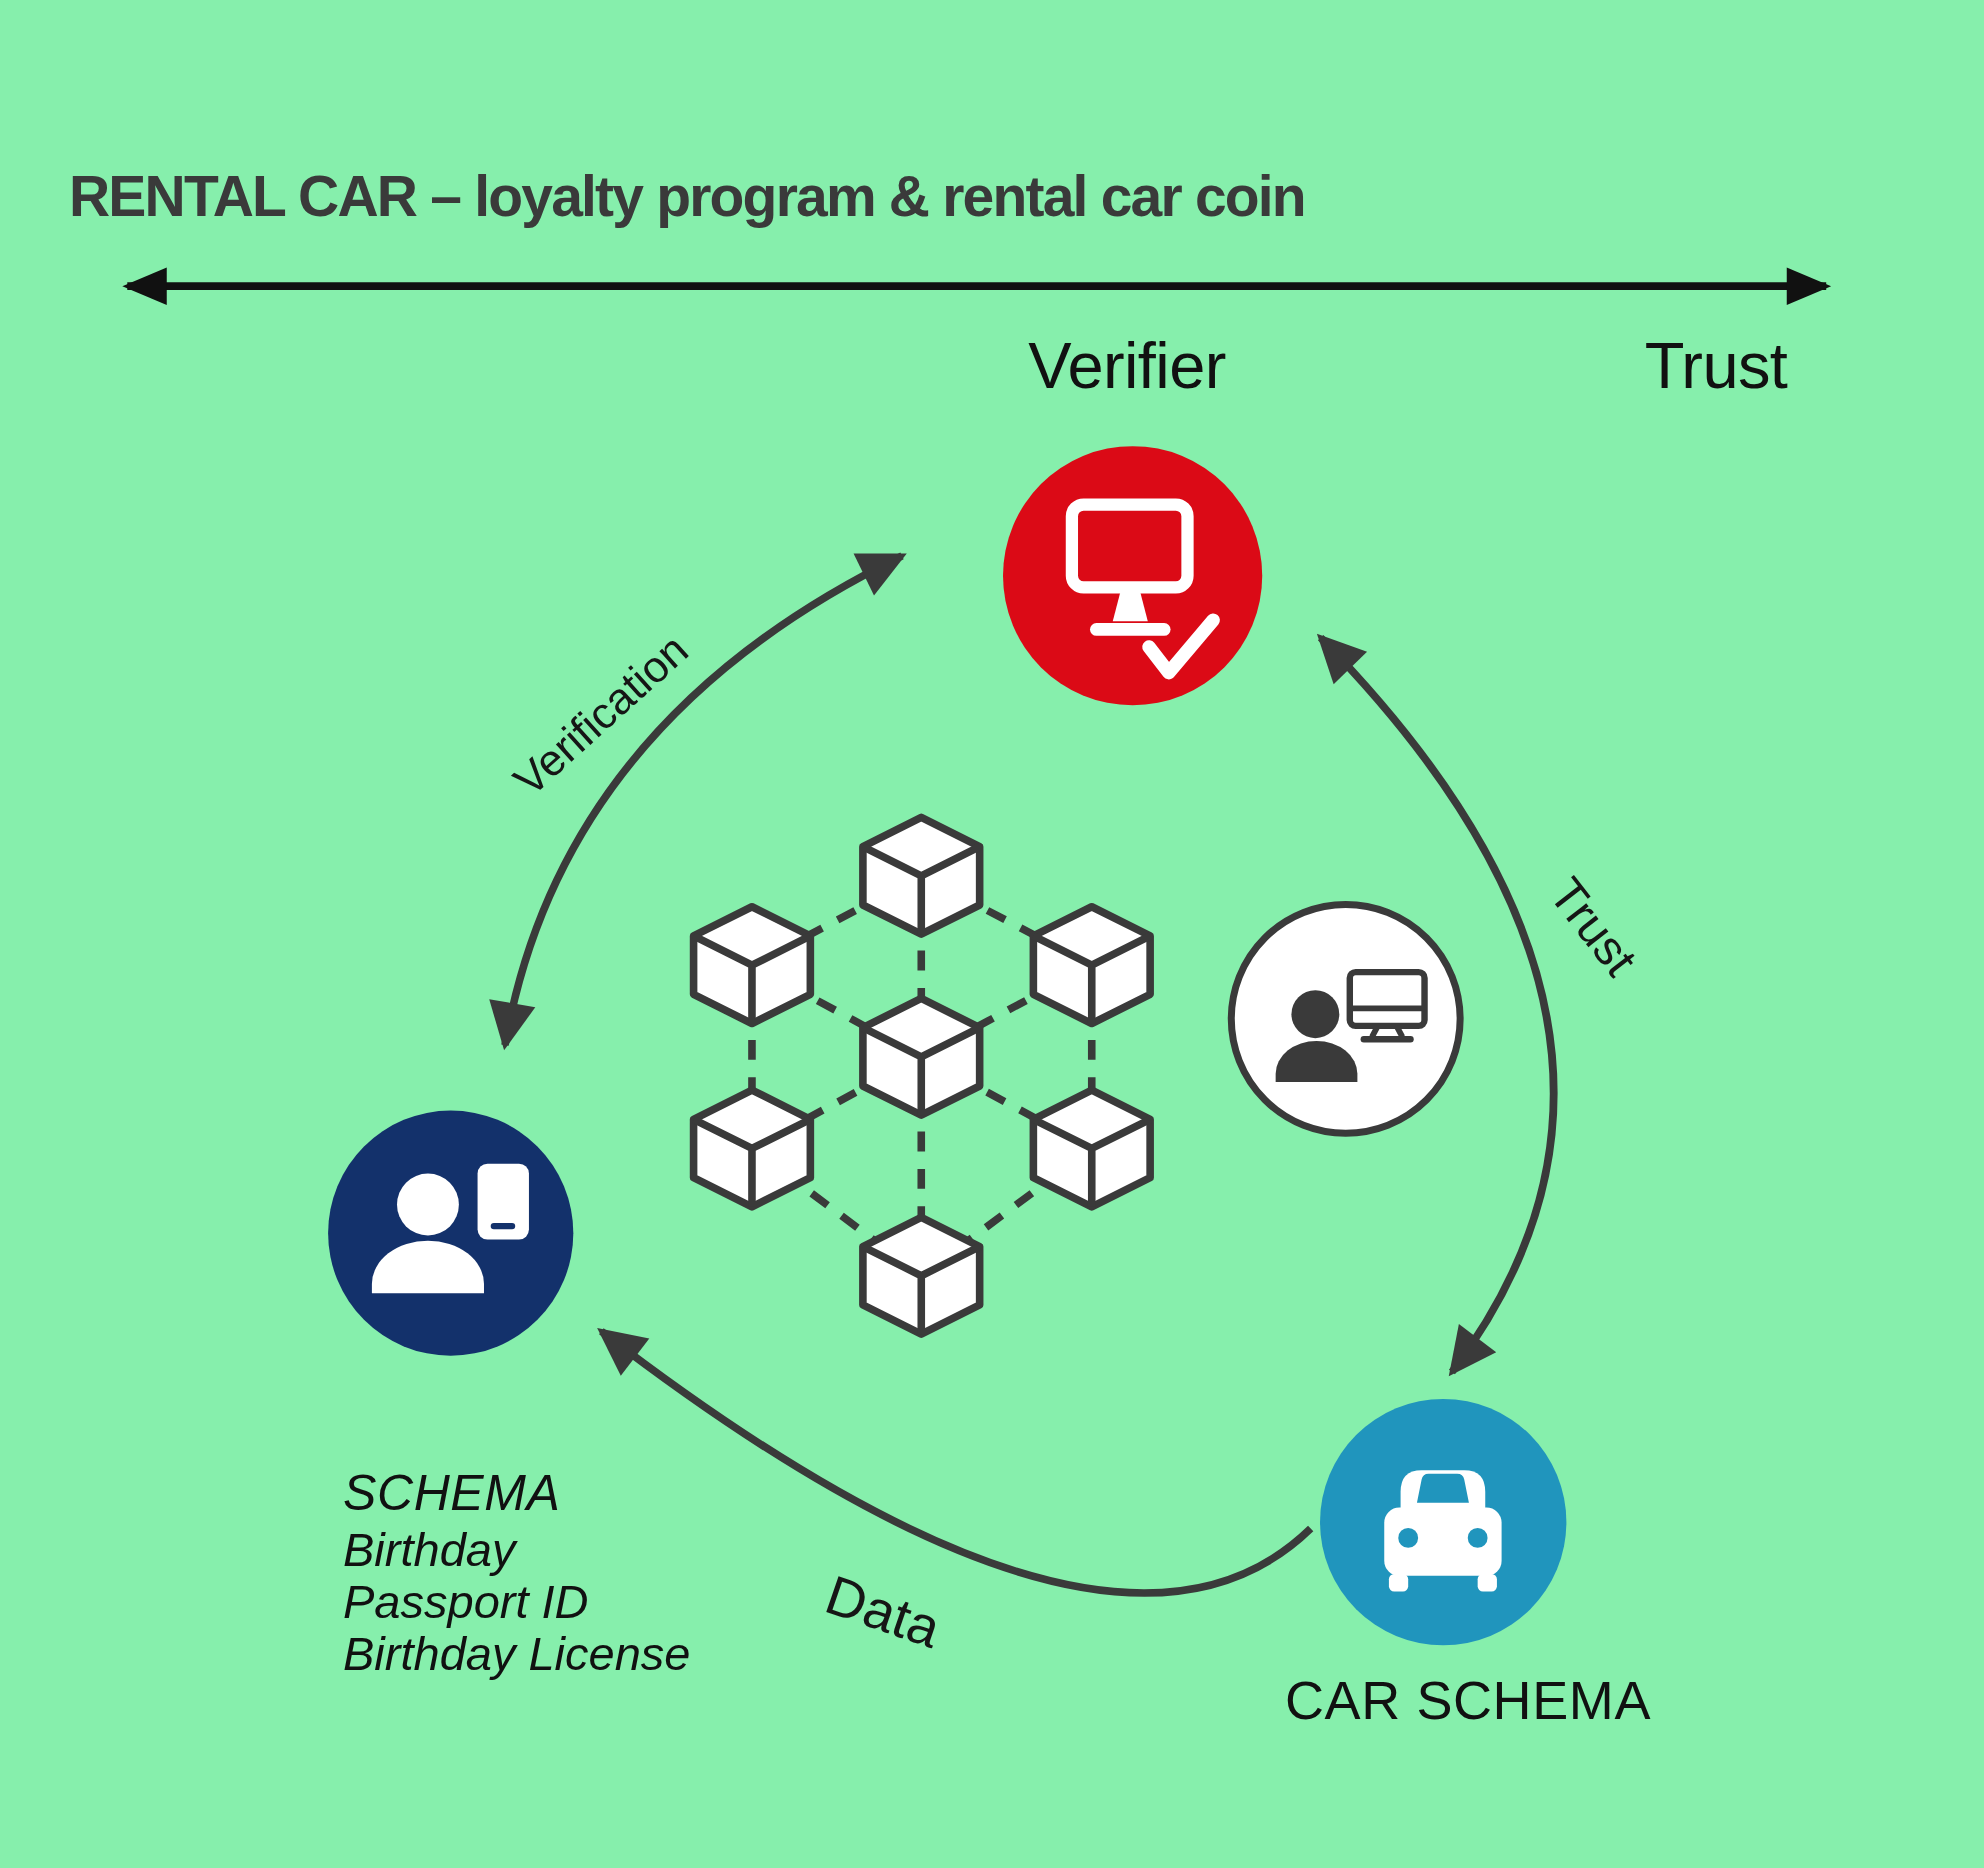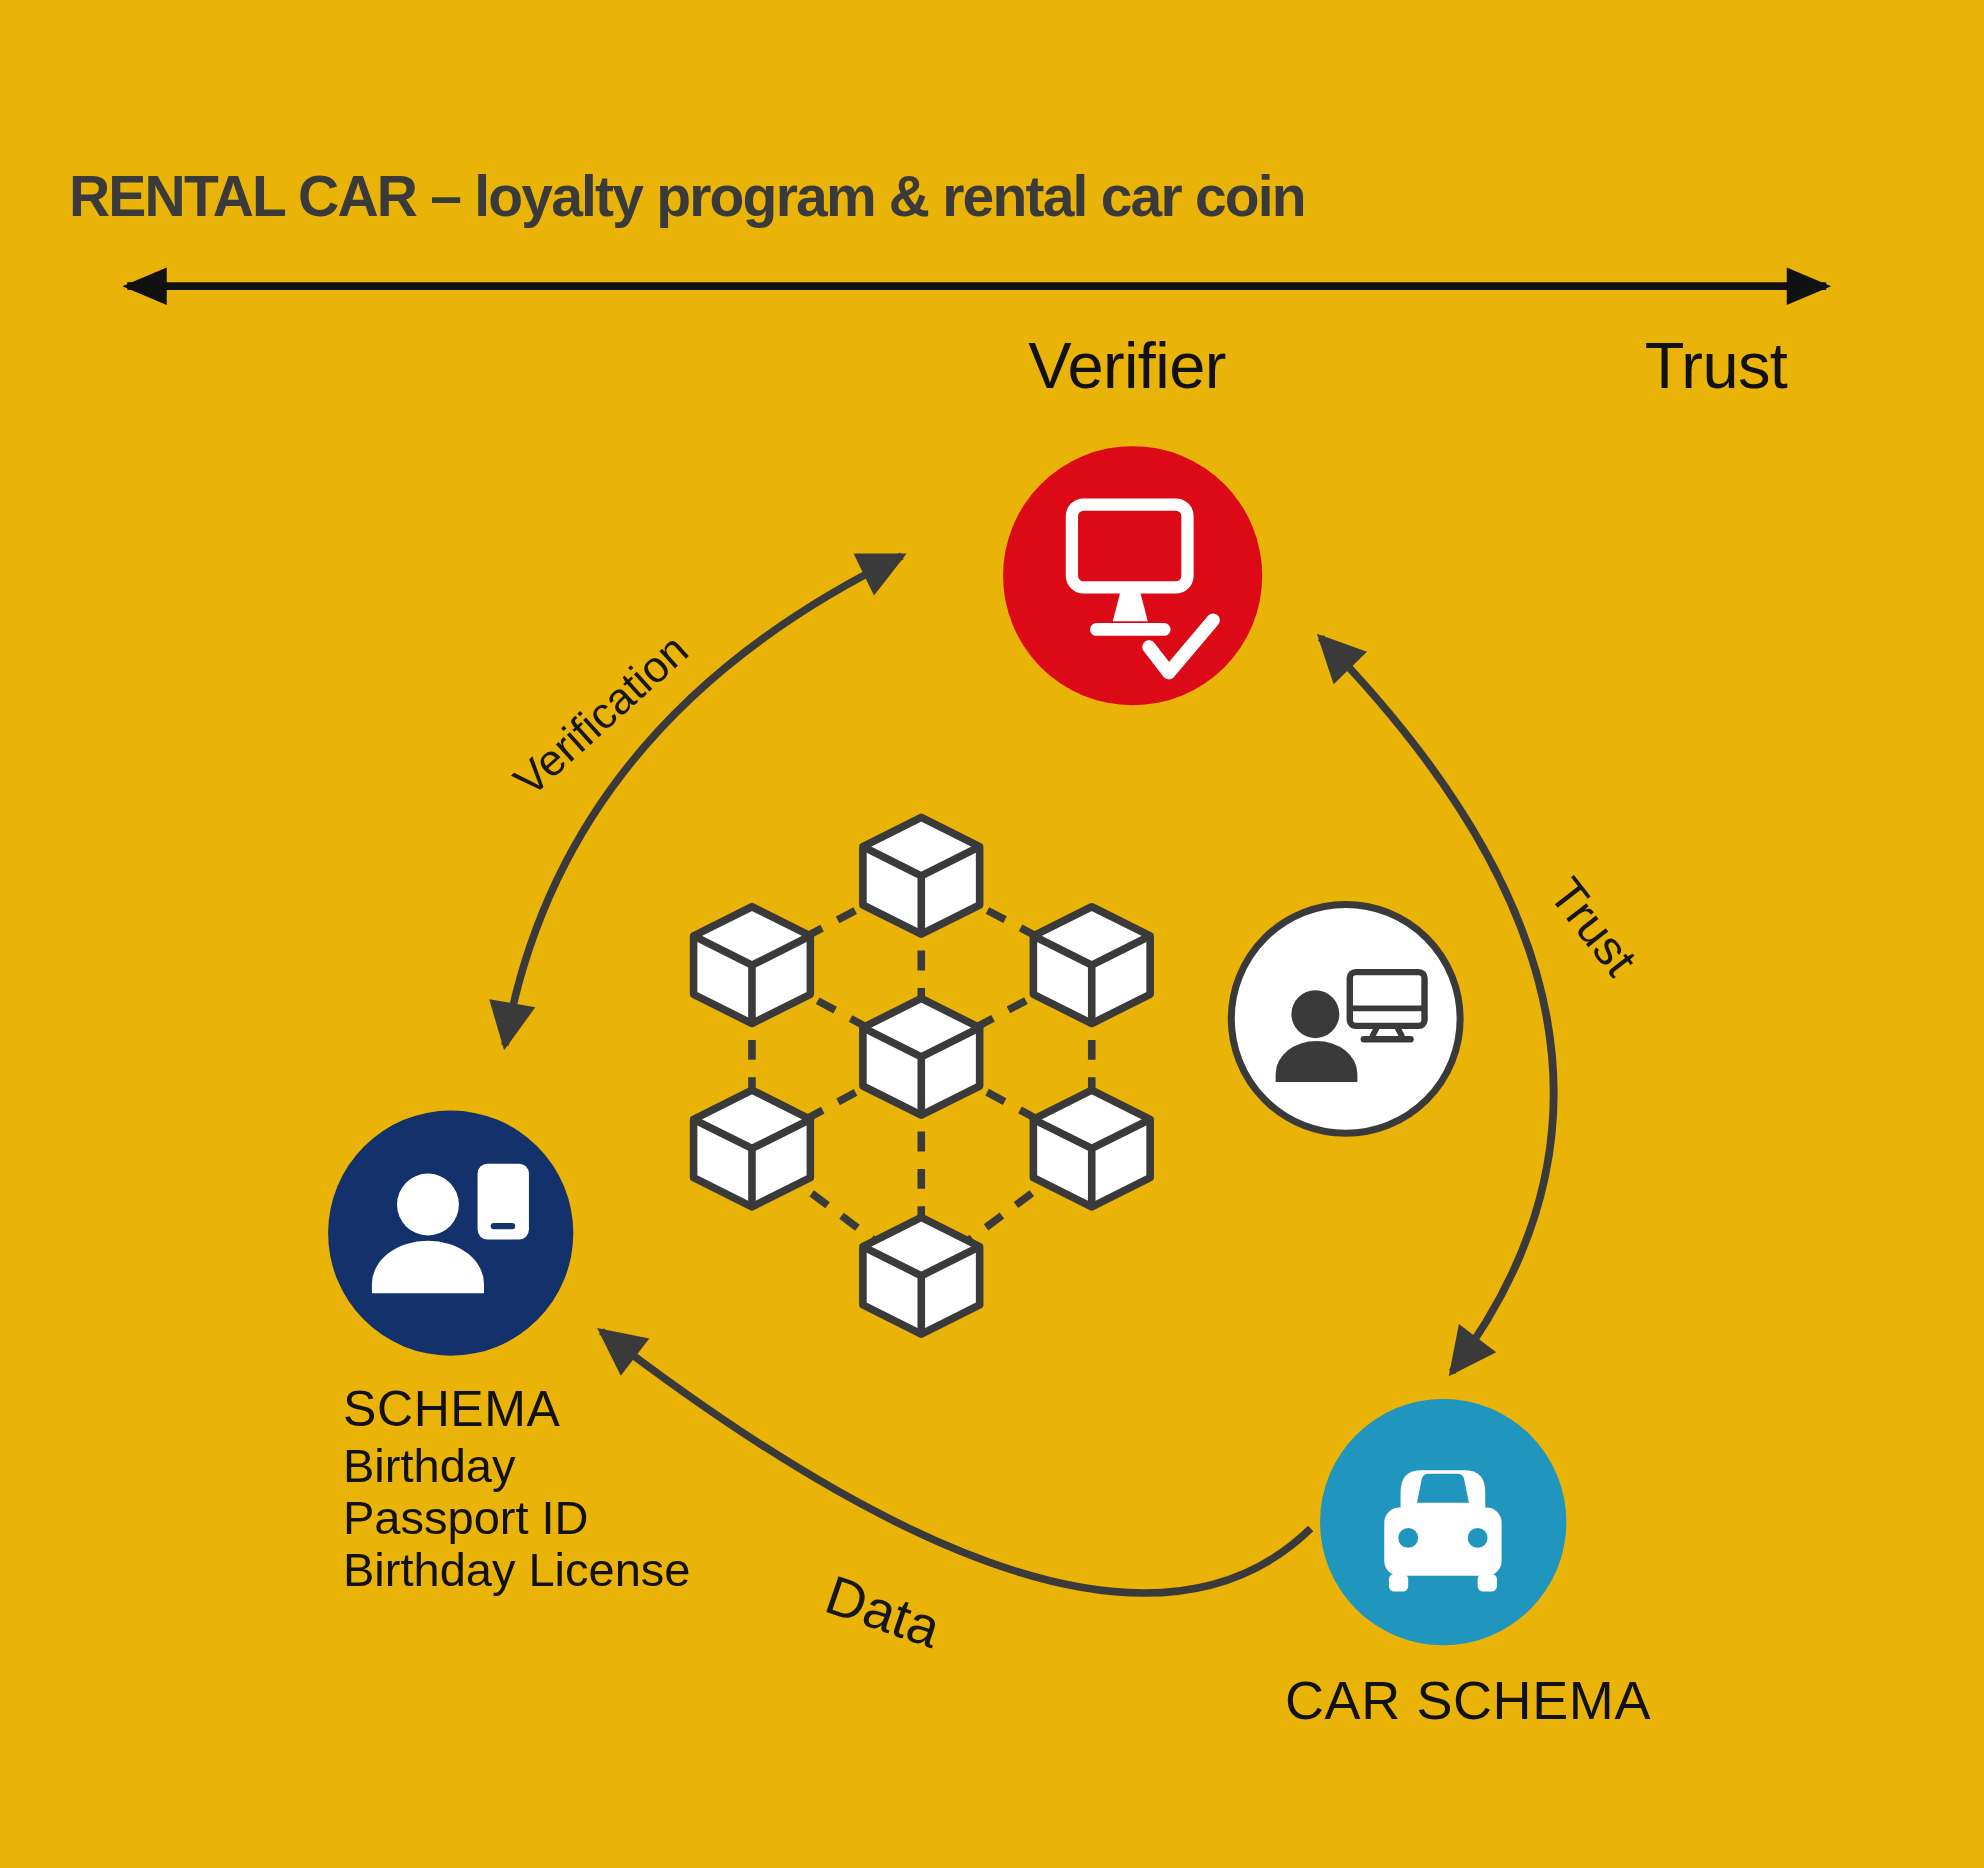--- a/index.html
+++ b/index.html
@@ -1,31 +1,31 @@
 <!DOCTYPE html>
 <html style="font-size:9.3px"><head>
 <meta charset="utf-8">
 <style>
   html,body{margin:0;padding:0;background:#fff;}
   .canvas{
-    position:relative;width:1985px;height:1869px;background:#eab308;overflow:hidden;
+    position:relative;width:1985px;height:1869px;background:#86efac;overflow:hidden;
     font-family:"Liberation Sans", sans-serif;color:#1a1a1a;
   }
   .canvas svg.layer{position:absolute;left:0;top:0;width:1985px;height:1869px;}
   .txt{position:absolute;white-space:nowrap;line-height:1;}
   .title{left:69px;top:168px;font-size:57px;font-weight:bold;letter-spacing:-1.8px;color:#3a3a3a;}
   .axis-label{top:333px;font-size:65px;letter-spacing:-0.6px;color:#111;}
   .axis-label.lbl-wallet{left:175px;}
   .axis-label.lbl-verifier{left:1127px;transform:translateX(-50%);}
   .axis-label.lbl-trust{left:1716px;transform:translateX(-50%);}
   .flow-label{color:#161616;}
   .flow-verification{left:601px;top:715px;font-size:44px;transform:translate(-50%,-50%) rotate(-42deg);}
   .flow-trust{left:1593px;top:927px;font-size:48px;transform:translate(-50%,-50%) rotate(52deg);}
   .flow-data{left:883px;top:1612px;font-size:55px;transform:translate(-50%,-50%) rotate(19deg);}
-  .schema{position:absolute;left:343px;top:1379px;color:#111;}
+  .schema{position:absolute;left:343px;top:1463px;color:#111;font-style:italic;}
   .schema .schema-heading{display:block;font-size:50px;line-height:61px;letter-spacing:0.6px;}
   .schema .schema-item{display:block;font-size:47px;line-height:52px;}
   .car-rental-label{left:1468px;top:1673px;font-size:54px;letter-spacing:0.6px;transform:translateX(-50%);color:#111;}
 </style>
 </head>
 <body>
 
 <div class="canvas">
 
   <svg class="layer" viewBox="0 0 3400 3201" aria-hidden="true">

